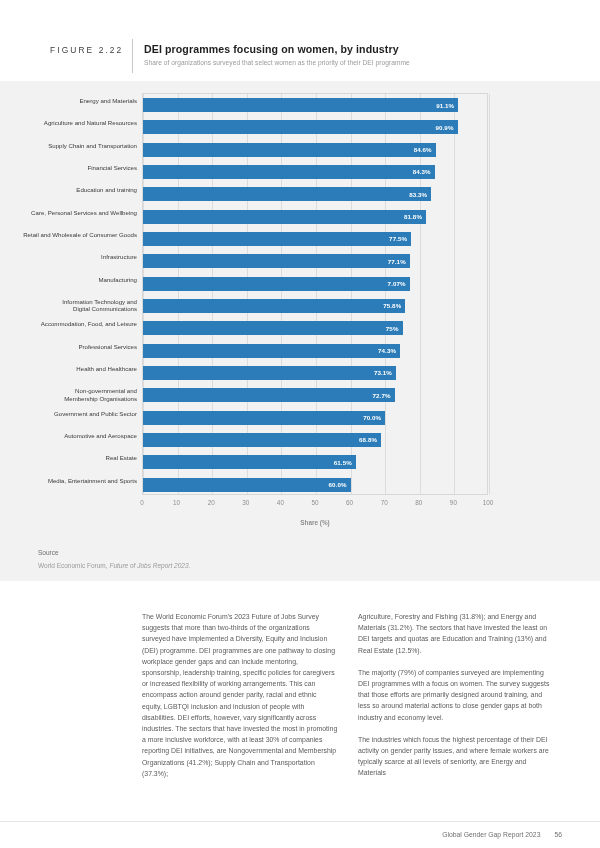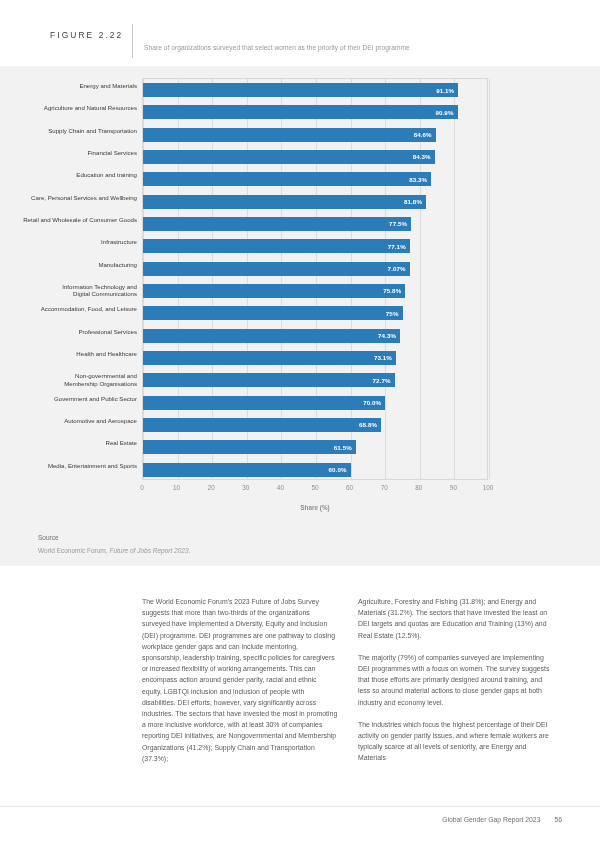--- a/index.html
+++ b/index.html
@@ -4,21 +4,21 @@
 <style>
   html,body{margin:0;padding:0;}
   body{
     width:600px; height:848px;
     background:#ffffff;
     font-family:"Liberation Sans", sans-serif;
     color:#3c3c3c;
     -webkit-font-smoothing:antialiased;
     overflow:hidden;
   }
-  .page{position:relative;width:600px;height:656px;}
+  .page{position:relative;width:600px;height:656px;margin-top:15px;}
 
   
   .fig-header{
     position:absolute; left:0; top:0; width:600px; height:66px;
     background:#ffffff;
     display:flex; align-items:flex-start;
   }
   .fig-number{
     position:absolute; left:50px; top:30px;
     font-size:8.4px; letter-spacing:2.1px; color:#3d3d3d;
@@ -121,20 +121,21 @@
   }
 </style>
 </head>
 <body>
 
 <div class="page">
 
   <div class="fig-header">
     <div class="fig-number">FIGURE 2.22</div>
     <div class="fig-divider"></div>
+    <div class="fig-title">DEI programmes focusing on women, by industry</div>
     <div class="fig-subtitle">Share of organizations surveyed that select women as the priority of their DEI programme</div>
   </div>
 
   <div class="chart-panel">
     <div class="plot-wrap">
       <div class="plot-area">
         <div id="gridlines">
             <div class="gridline" style="left: 0px;"></div>
             <div class="gridline" style="left: 34.6px;"></div>
             <div class="gridline" style="left: 69.2px;"></div>

